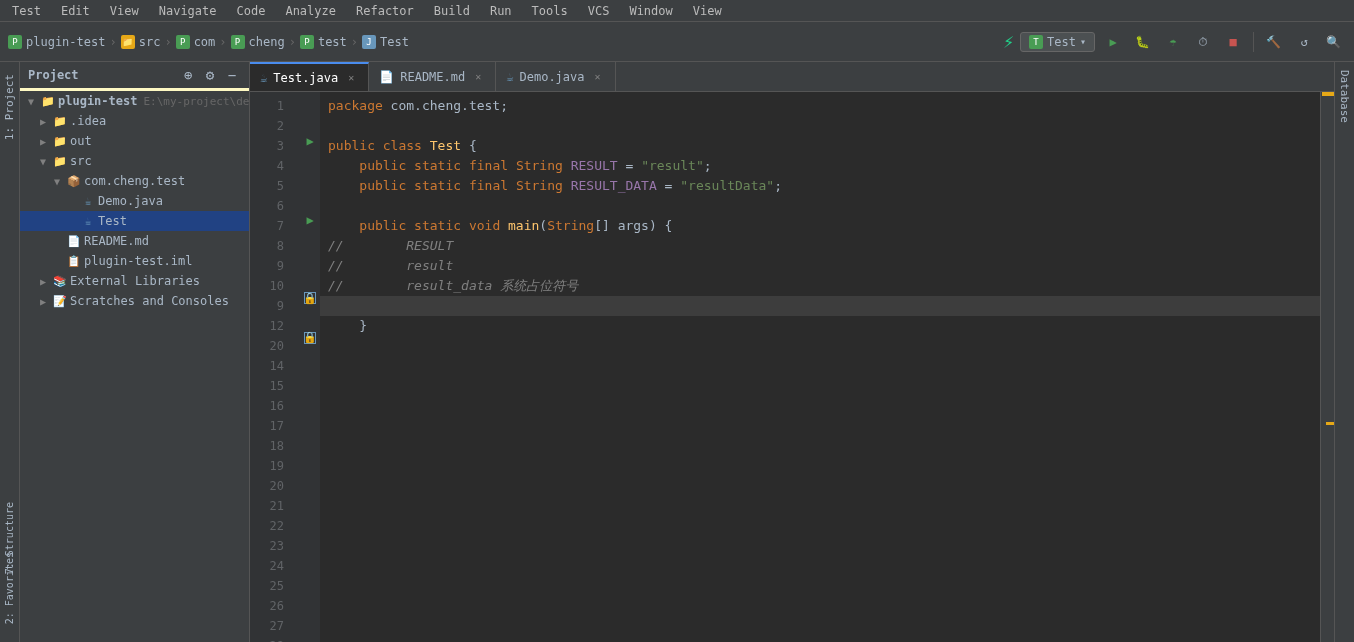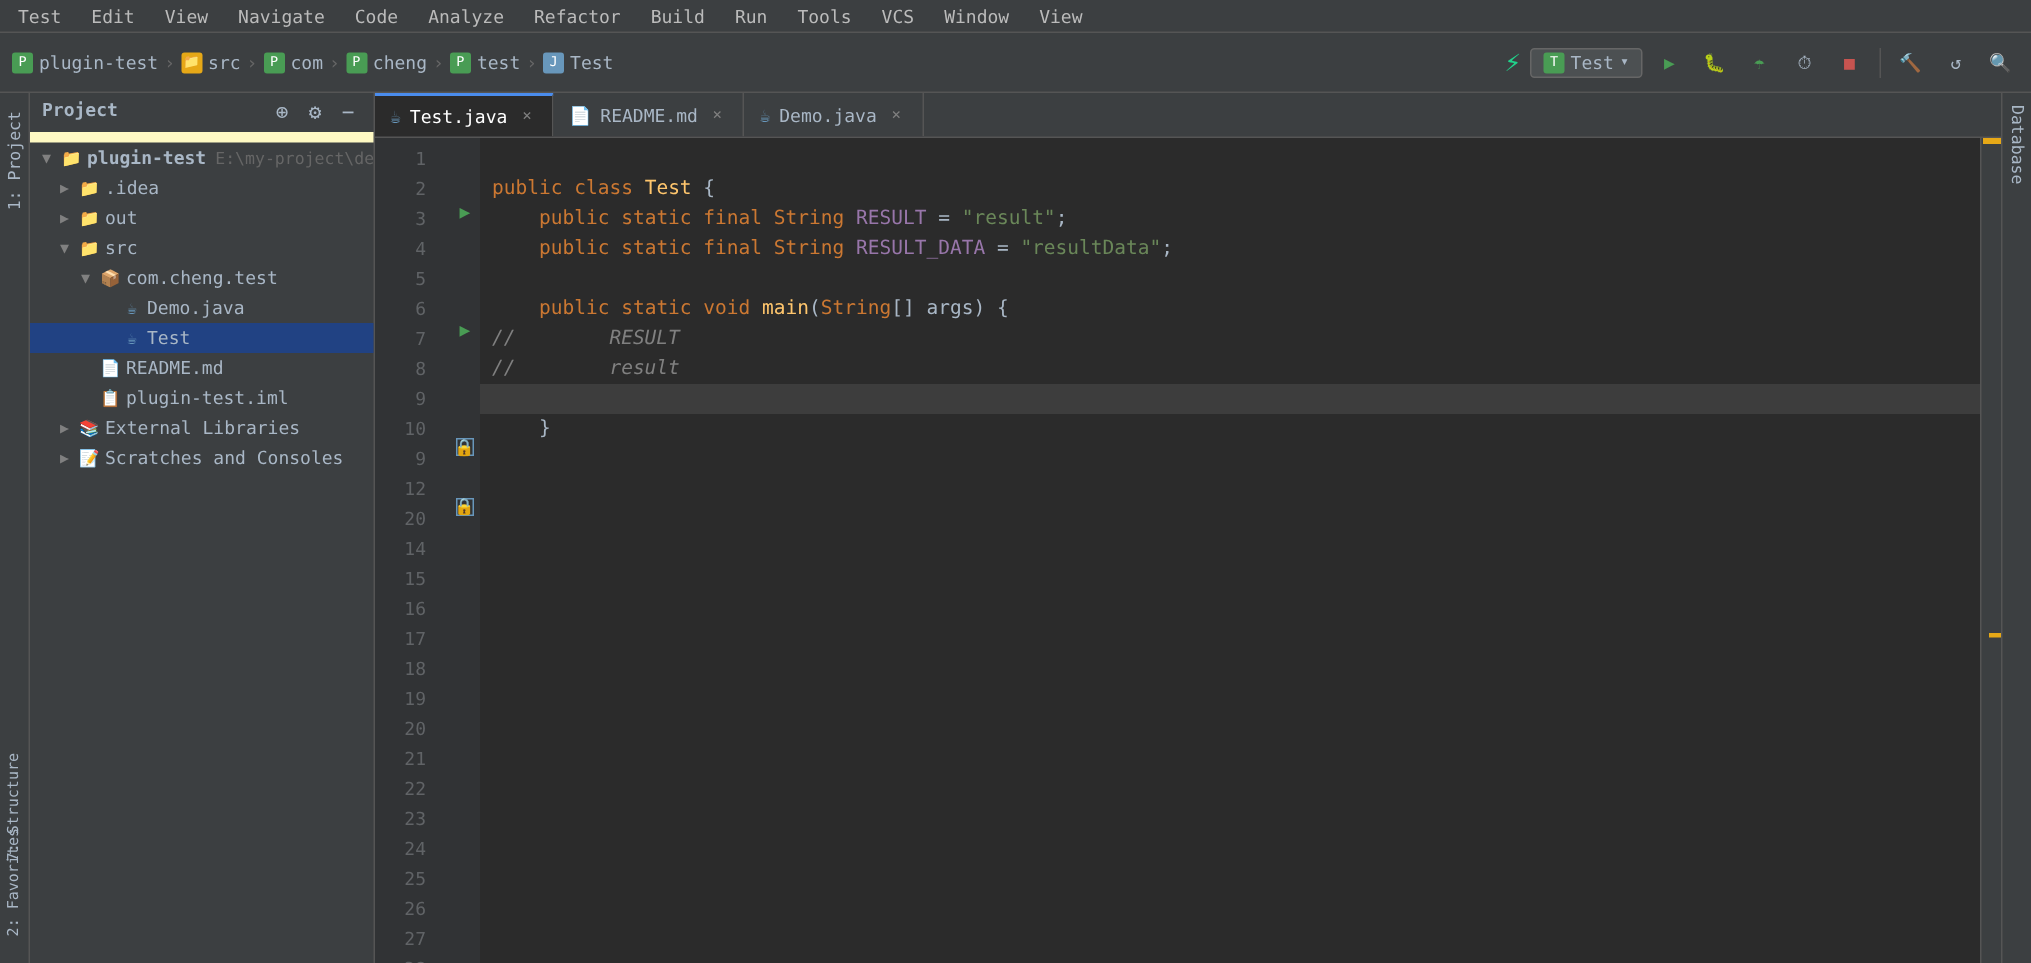--- a/index.html
+++ b/index.html
@@ -96,23 +96,24 @@
     
     .sidebar {
       width: 230px;
       background: #3c3f41;
       border-right: 1px solid #555;
       display: flex;
       flex-direction: column;
     }
     .sidebar-header {
       display: flex;
+      align-items: center;
       padding: 4px 8px;
       gap: 4px;
-      border-bottom: 7px solid #fef9c3;
+      border-bottom: 3px solid #fef9c3;
       min-height: 28px;
     }
     .sidebar-title {
       font-size: 12px;
       color: #a9b7c6;
       font-weight: bold;
     }
     .sidebar-icons {
       margin-left: auto;
       display: flex;
@@ -573,20 +574,23 @@
         <div style="height:20px;"></div>
         <div style="height:20px;"></div>
         <div style="height:20px;"></div>
         <div style="height:20px;"></div>
         <div style="height:20px;"></div>
         <div style="height:20px;"></div>
       </div>
 
       <div class="code-area">
 
+        <div class="code-line">
+          <span class="kw">package</span><span class="normal"> com.cheng.test;</span>
+        </div>
 
         <div class="code-line"></div>
 
         <div class="code-line">
           <span class="kw">public</span><span class="normal"> </span><span class="kw">class</span><span class="normal"> </span><span class="cls">Test</span><span class="normal"> {</span>
         </div>
 
         <div class="code-line">
           <span class="normal">    </span><span class="kw">public</span><span class="normal"> </span><span class="kw">static</span><span class="normal"> </span><span class="kw">final</span><span class="normal"> </span><span class="kw">String</span><span class="normal"> </span><span class="field-name">RESULT</span><span class="normal"> = </span><span class="str">"result"</span><span class="normal">;</span>
         </div>
@@ -602,20 +606,23 @@
         </div>
 
         <div class="code-line">
           <span class="comment">//        RESULT</span>
         </div>
 
         <div class="code-line">
           <span class="comment">//        result</span>
         </div>
 
+        <div class="code-line">
+          <span class="comment">//        result_data 系统占位符号</span>
+        </div>
 
 
         <div class="code-line highlighted"></div>
 
         <div class="code-line">
           <span class="normal">    }</span>
         </div>
 
         <div class="code-line"></div>
         <div class="code-line"></div>

